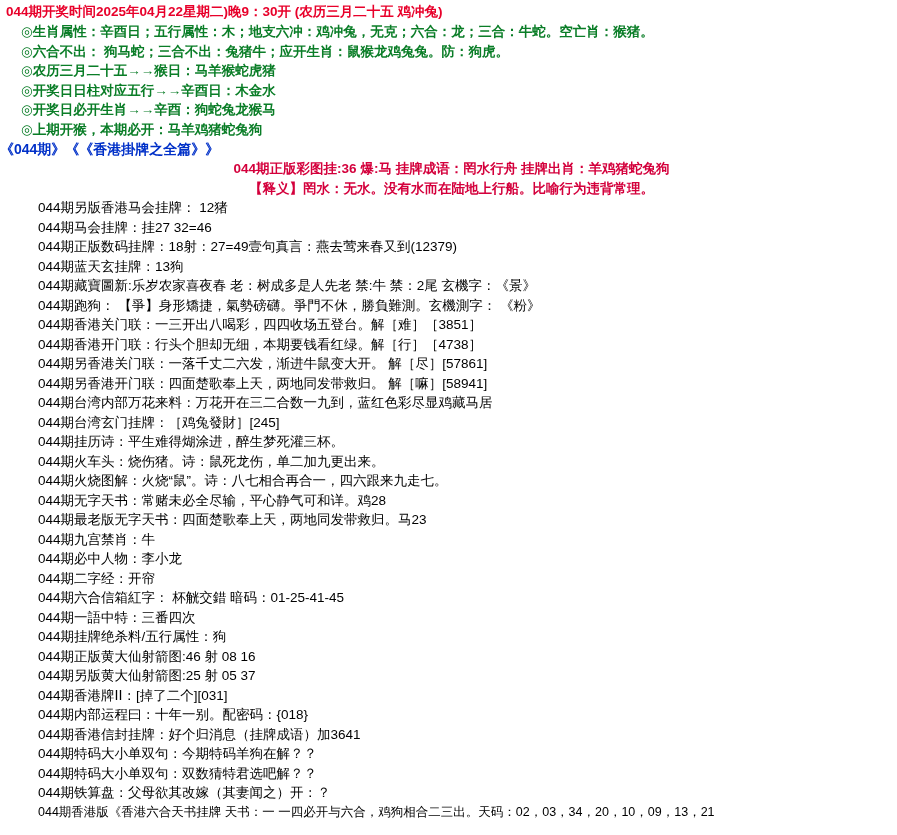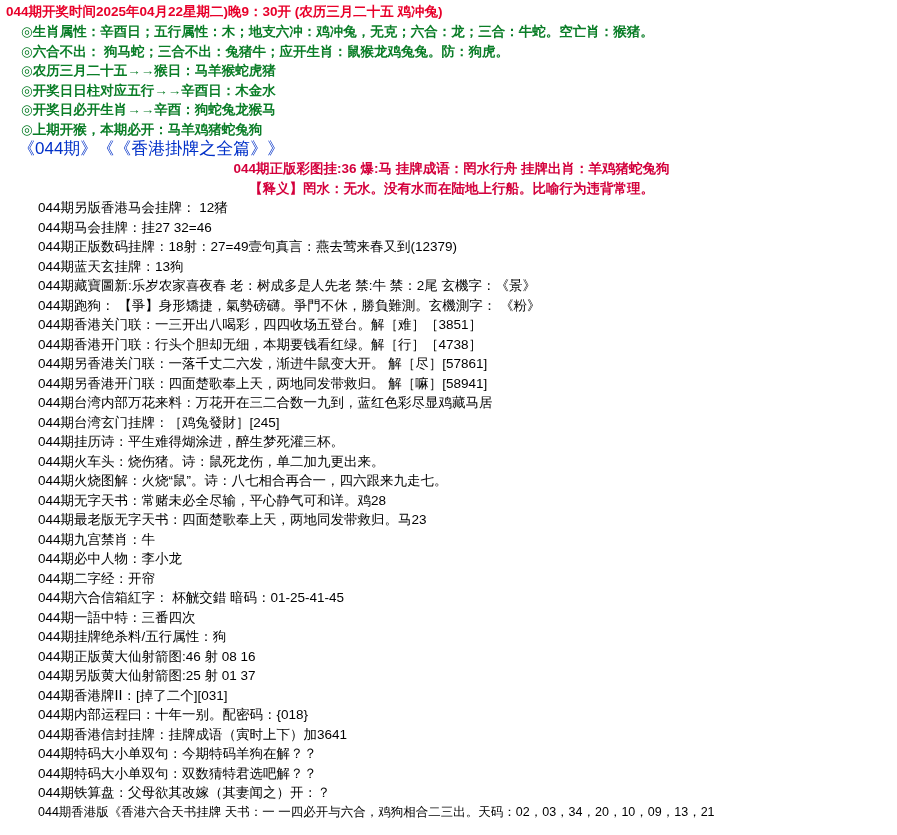--- a/index.html
+++ b/index.html
@@ -28,24 +28,24 @@
   }
   .green-line {
     color: #0a7d27;
     font-weight: bold;
     line-height: 19.5px;
     padding-left: 21px;
     white-space: nowrap;
   }
   .blue-head {
     color: #0030c8;
-    font-weight: normal;
+    font-weight: bold;
     line-height: 20px;
-    padding-left: 18px;
-    font-size: 17px;
+    padding-left: 0;
+    font-size: 14px;
   }
   .red-line {
     color: #d4003c;
     font-weight: bold;
     line-height: 19.5px;
     padding-left: 6px;
     white-space: nowrap;
     text-align: center;
   }
   .black-line {
@@ -94,22 +94,22 @@
   <div class="black-line">044期火烧图解：火烧“鼠”。诗：八七相合再合一，四六跟来九走七。</div>
   <div class="black-line">044期无字天书：常赌未必全尽输，平心静气可和详。鸡28</div>
   <div class="black-line">044期最老版无字天书：四面楚歌奉上天，两地同发带救归。马23</div>
   <div class="black-line">044期九宫禁肖：牛</div>
   <div class="black-line">044期必中人物：李小龙</div>
   <div class="black-line">044期二字经：开帘</div>
   <div class="black-line">044期六合信箱紅字：  杯觥交錯  暗码：01-25-41-45</div>
   <div class="black-line">044期一語中特：三番四次</div>
   <div class="black-line">044期挂牌绝杀料/五行属性：狗</div>
   <div class="black-line">044期正版黄大仙射箭图:46  射  08  16</div>
-  <div class="black-line">044期另版黄大仙射箭图:25  射  01  37</div>
+  <div class="black-line">044期另版黄大仙射箭图:25  射  05  37</div>
   <div class="black-line">044期香港牌ⅠⅠ：[掉了二个][031]</div>
   <div class="black-line">044期内部运程曰：十年一别。配密码：{018}</div>
-  <div class="black-line">044期香港信封挂牌：挂牌成语（寅时上下）加3641</div>
+  <div class="black-line">044期香港信封挂牌：好个归消息（挂牌成语）加3641</div>
   <div class="black-line">044期特码大小单双句：今期特码羊狗在解？？</div>
   <div class="black-line">044期特码大小单双句：双数猜特君选吧解？？</div>
   <div class="black-line">044期铁算盘：父母欲其改嫁（其妻闻之）开：？</div>
   <div class="black-line small">044期香港版《香港六合天书挂牌  天书：一  一四必开与六合，鸡狗相合二三出。天码：02，03，34，20，10，09，13，21</div>
 
 </div>
 
 </body></html>

